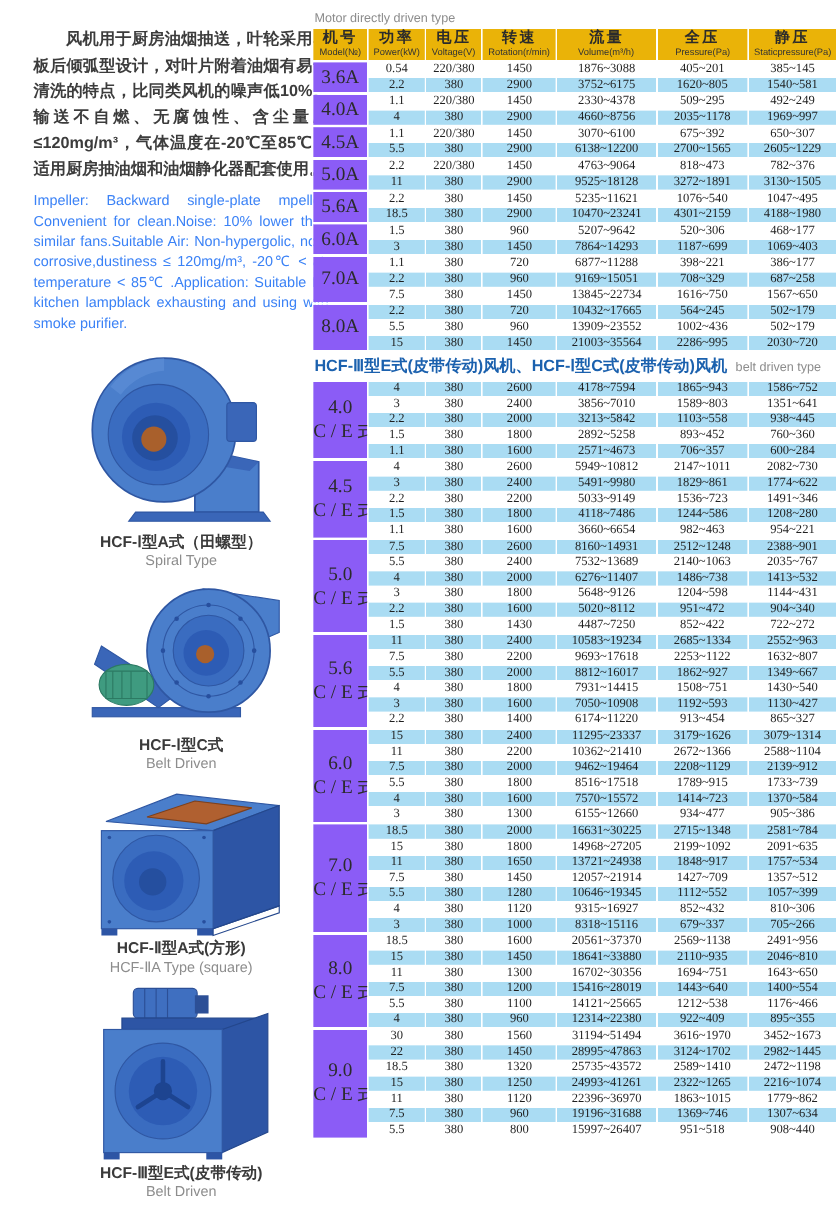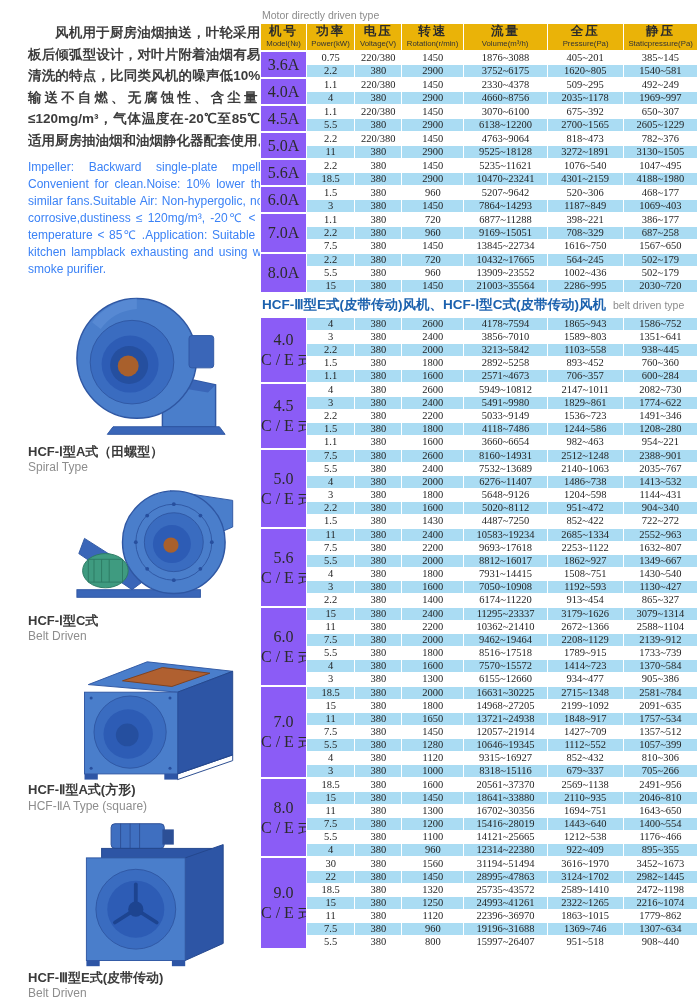--- a/index.html
+++ b/index.html
@@ -13,21 +13,21 @@
   
   .left-col { position:absolute; left:28px; top:22px; width:246px; }
   .intro-cn {
     font-size:13.5px; line-height:1.6; color:#3c3c3c; font-weight:600;
     text-align:justify; text-indent:2em; margin-bottom:7px;
   }
   .intro-en {
     font-size:12px; line-height:1.42; color:#3b82f6;
     text-align:justify; margin-bottom:8px;
   }
-  .figure { text-align:left; margin-bottom:4px; }
+  .figure { text-align:center; margin-bottom:4px; }
   .figure svg { display:block; margin:0 auto; }
   .cap-cn { font-size:13px; font-weight:700; color:#3a3a3a; line-height:1.25; }
   .cap-en { font-size:12px; color:#8d8d8d; line-height:1.25; }
 
   
   .right-col { position:absolute; left:260px; top:8px; width:438px; }
   .tbl-title { display:flex; align-items:baseline; gap:7px; margin:1px 0 2px 2px; white-space:nowrap; }
   .tbl-title .t-cn { font-size:13.5px; font-weight:700; color:#1b61ae; }
   .tbl-title .t-en { font-size:10.5px; color:#8c8c8c; }
 
@@ -198,21 +198,21 @@
                 <div class="h-cn">静压</div>
                 <div class="h-en">Staticpressure(Pa)</div>
               </th>
             </tr>
           </thead>
           <tbody>
             <tr class="group-start">
               <td rowspan="2" class="model">
                 <div>3.6A</div>
               </td>
-              <td>0.75</td>
+              <td>0.54</td>
               <td>220/380</td>
               <td>1450</td>
               <td>1876~3088</td>
               <td>405~201</td>
               <td>385~145</td>
             </tr>
             <tr>
               <td class="blue">2.2</td>
               <td class="blue">380</td>
               <td class="blue">2900</td>
@@ -315,21 +315,21 @@
               <td>960</td>
               <td>5207~9642</td>
               <td>520~306</td>
               <td>468~177</td>
             </tr>
             <tr>
               <td class="blue">3</td>
               <td class="blue">380</td>
               <td class="blue">1450</td>
               <td class="blue">7864~14293</td>
-              <td class="blue">1187~849</td>
+              <td class="blue">1187~699</td>
               <td class="blue">1069~403</td>
             </tr>
           </tbody>
           <tbody>
             <tr class="group-start">
               <td rowspan="3" class="model">
                 <div>7.0A</div>
               </td>
               <td>1.1</td>
               <td>380</td>

